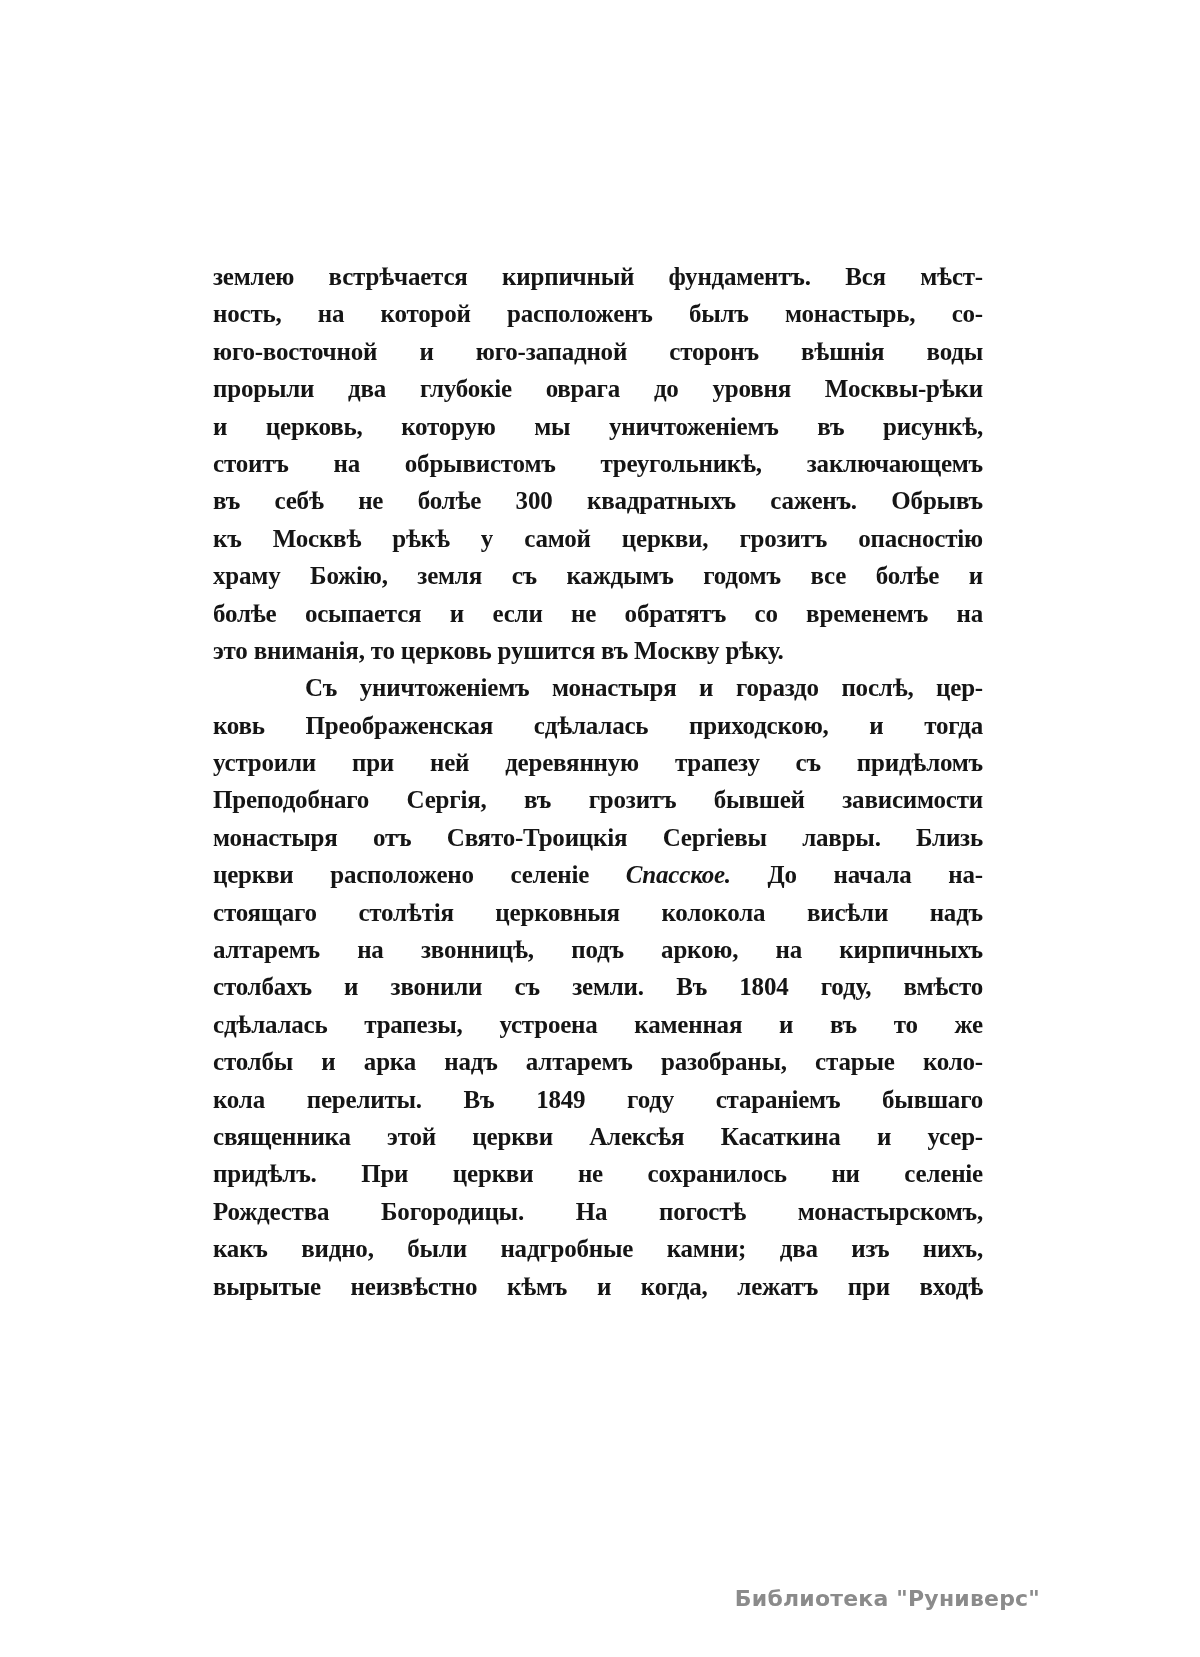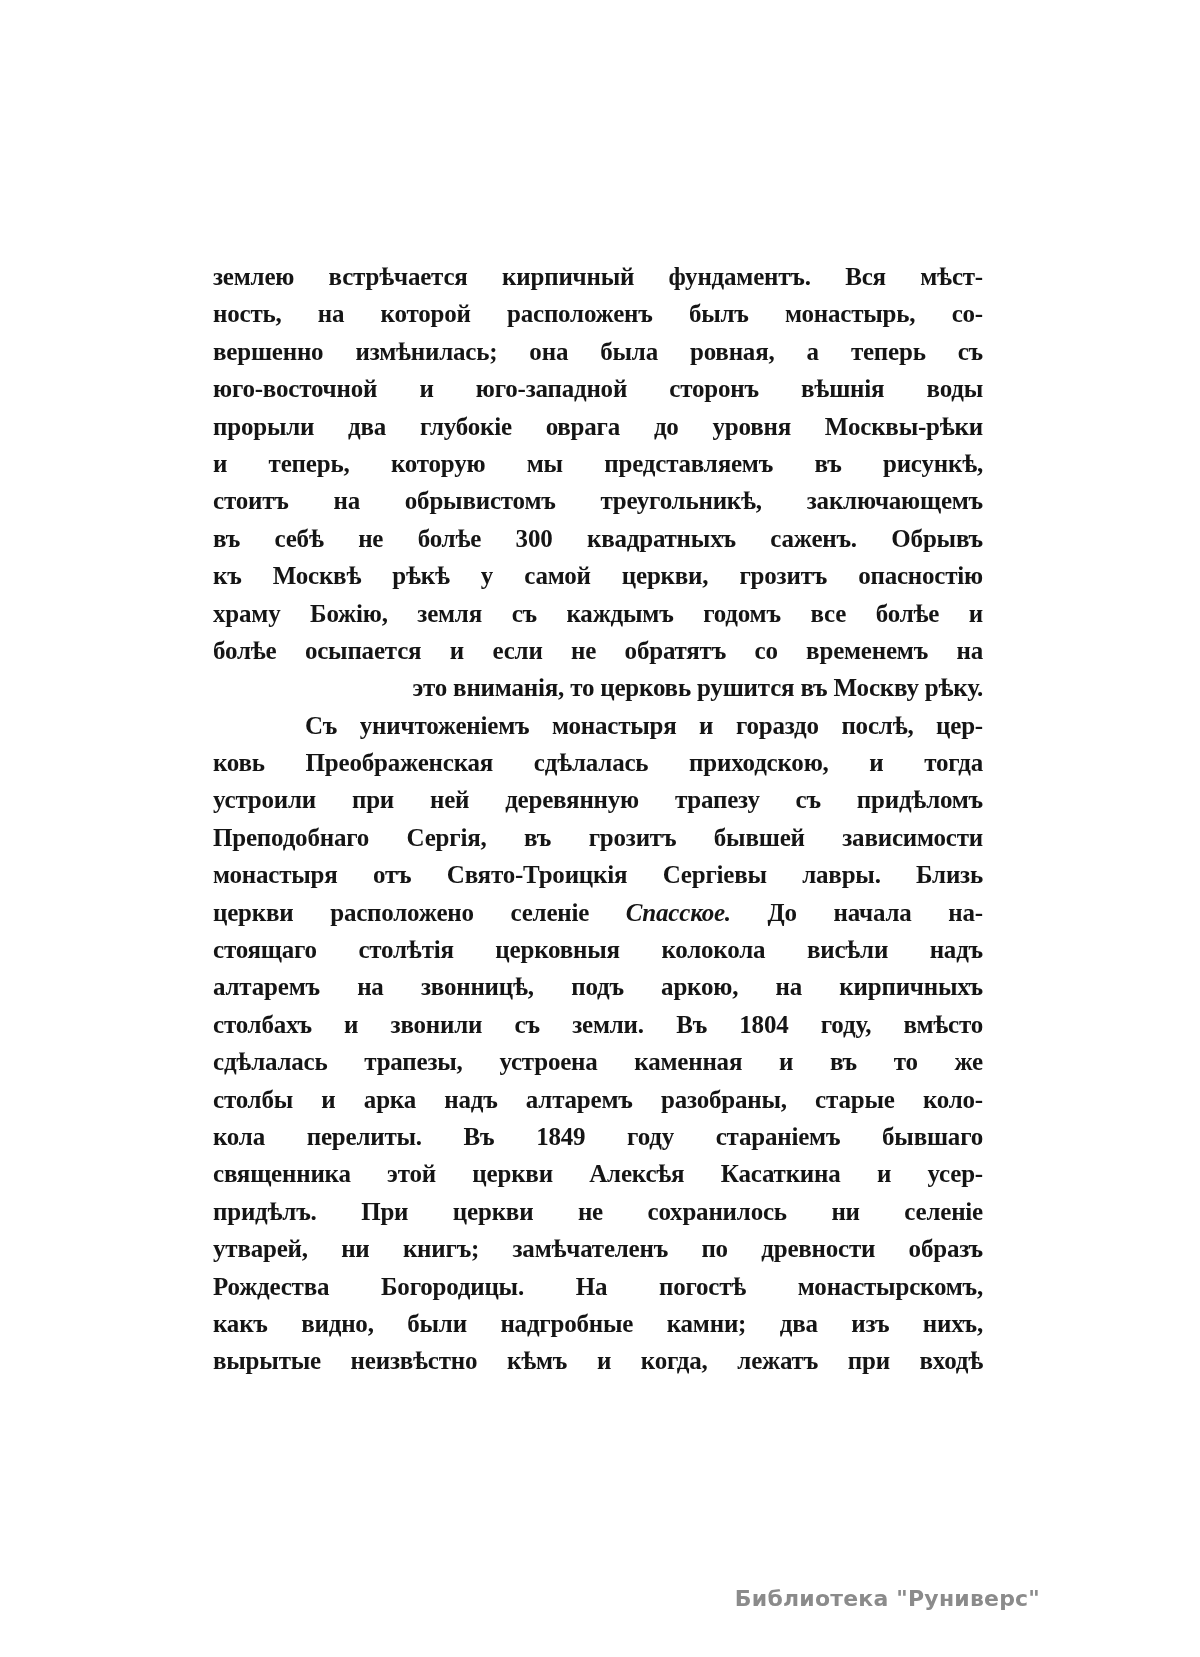--- a/index.html
+++ b/index.html
@@ -36,21 +36,21 @@
   .text-line {
     line-height: 37.4px;
     height: 37.4px;
     overflow: visible;
   }
   .text-line.just {
     text-align: justify;
     text-align-last: justify;
   }
   .text-line.plain {
-    text-align: right;
+    text-align: left;
   }
   .text-line.indent {
     text-indent: 52px;
     margin-left: 40px;
   }
   .it {
     font-style: italic;
   }
   .watermark {
     position: absolute;
@@ -64,24 +64,23 @@
   }
 </style>
 </head>
 <body style="background: rgb(255, 255, 255);">
 
 <div class="page">
   <div class="text-block" style="color: rgb(21, 21, 21);">
       <div class="paragraph">
         <div class="text-line just"><span>землею встрѣчается кирпичный фундаментъ. Вся мѣст-</span></div>
         <div class="text-line just"><span>ность, на которой расположенъ былъ монастырь, со-</span></div>
-        <div class="text-line just"><span>вершенно измѣнилась; она была ровная, а теперь съ</span></div>
         <div class="text-line just"><span>юго-восточной и юго-западной сторонъ вѣшнія воды</span></div>
         <div class="text-line just"><span>прорыли два глубокіе оврага до уровня Москвы-рѣки</span></div>
-        <div class="text-line just"><span>и теперь, которую мы представляемъ въ рисункѣ,</span></div>
+        <div class="text-line just"><span>и церковь, которую мы уничтоженіемъ въ рисункѣ,</span></div>
         <div class="text-line just"><span>стоитъ на обрывистомъ треугольникѣ, заключающемъ</span></div>
         <div class="text-line just"><span>въ себѣ не болѣе 300 квадратныхъ саженъ. Обрывъ</span></div>
         <div class="text-line just"><span>къ Москвѣ рѣкѣ у самой церкви, грозитъ опасностію</span></div>
         <div class="text-line just"><span>храму Божію, земля съ каждымъ годомъ все болѣе и</span></div>
         <div class="text-line just"><span>болѣе осыпается и если не обратятъ со временемъ на</span></div>
         <div class="text-line plain"><span>это вниманія, то церковь рушится въ Москву рѣку.</span></div>
       </div>
       <div class="paragraph">
         <div class="text-line just indent"><span>Съ уничтоженіемъ монастыря и гораздо послѣ, цер-</span></div>
         <div class="text-line just"><span>ковь Преображенская сдѣлалась приходскою, и тогда</span></div>
@@ -90,20 +89,19 @@
         <div class="text-line just"><span>монастыря отъ Свято-Троицкія Сергіевы лавры. Близь</span></div>
         <div class="text-line just"><span>церкви расположено селеніе </span><span class="it">Спасское.</span><span> До начала на-</span></div>
         <div class="text-line just"><span>стоящаго столѣтія церковныя колокола висѣли надъ</span></div>
         <div class="text-line just"><span>алтаремъ на звонницѣ, подъ аркою, на кирпичныхъ</span></div>
         <div class="text-line just"><span>столбахъ и звонили съ земли. Въ 1804 году, вмѣсто</span></div>
         <div class="text-line just"><span>сдѣлалась трапезы, устроена каменная и въ то же</span></div>
         <div class="text-line just"><span>столбы и арка надъ алтаремъ разобраны, старые коло-</span></div>
         <div class="text-line just"><span>кола перелиты. Въ 1849 году стараніемъ бывшаго</span></div>
         <div class="text-line just"><span>священника этой церкви Алексѣя Касаткина и усер-</span></div>
         <div class="text-line just"><span>придѣлъ. При церкви не сохранилось ни селеніе</span></div>
-        <div class="text-line just"><span>утварей, ни книгъ; замѣчателенъ по древности образъ</span></div>
         <div class="text-line just"><span>Рождества Богородицы. На погостѣ монастырскомъ,</span></div>
         <div class="text-line just"><span>какъ видно, были надгробные камни; два изъ нихъ,</span></div>
         <div class="text-line just"><span>вырытые неизвѣстно кѣмъ и когда, лежатъ при входѣ</span></div>
       </div>
     </div>
   <div class="watermark" style="color: rgb(139, 139, 139);">Библиотека "Руниверс"</div>
 </div>
 
 </body></html>

